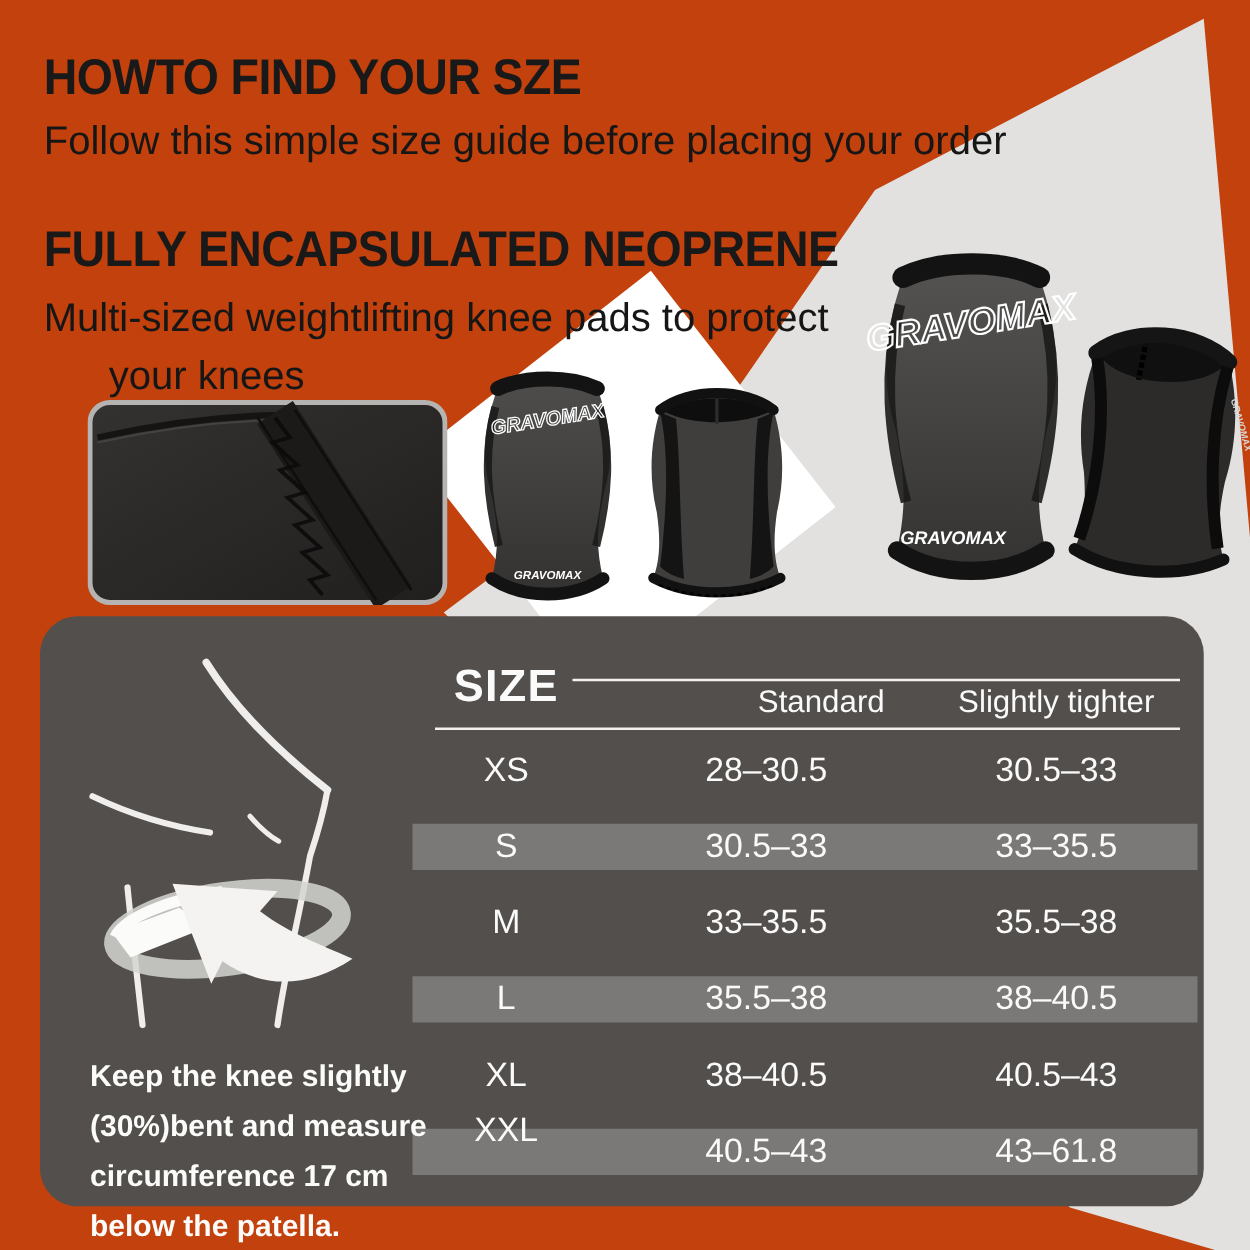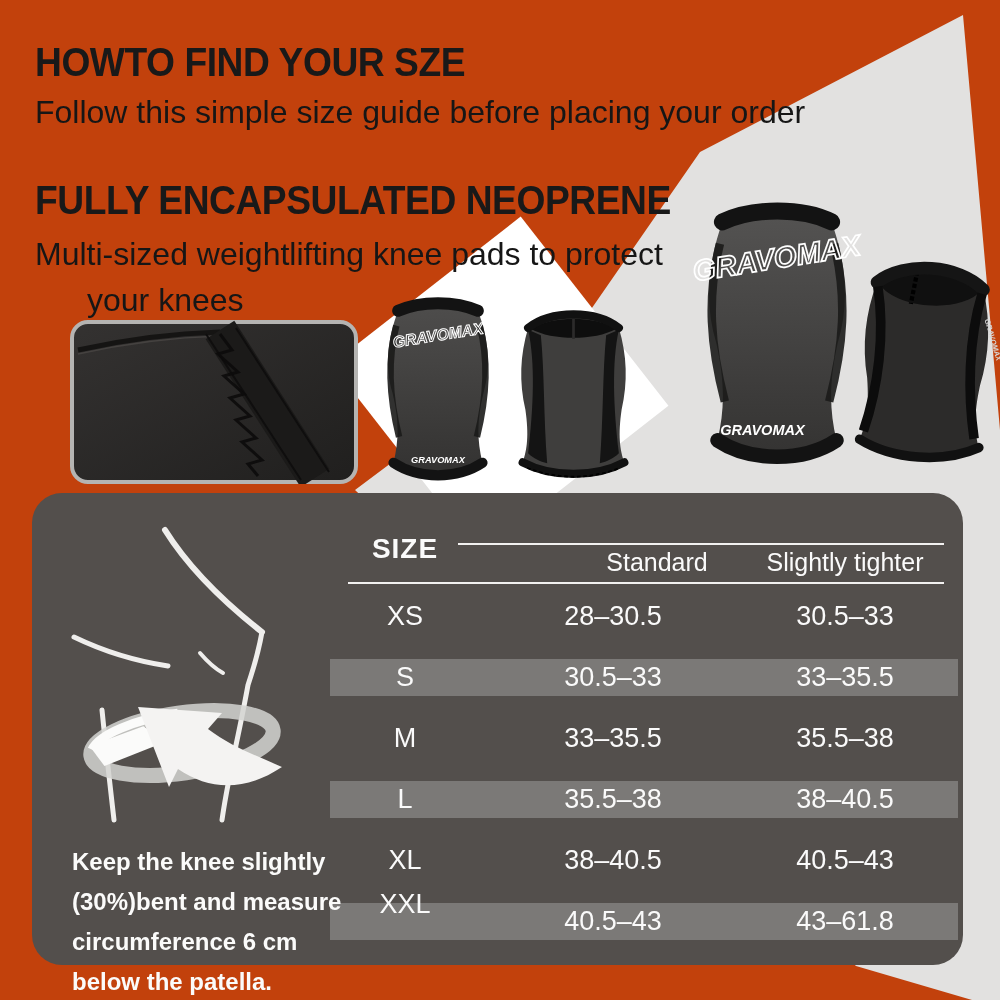--- a/index.html
+++ b/index.html
@@ -17,21 +17,21 @@
     font-size:32px;color:#161616;letter-spacing:0;white-space:nowrap;
   }
   #panel{
     left:32px;top:493px;width:931px;height:472px;
     background:#534f4c;border-radius:30px;
   }
   .cell{
     position:absolute;transform:translate(-50%,-50%);
     color:#fafafa;white-space:nowrap;
   }
-  .th-size{font-size:28px;font-weight:800;letter-spacing:1px;}
+  .th-size{font-size:36px;font-weight:800;letter-spacing:1px;}
   .th-group{font-size:29px;font-weight:800;letter-spacing:0.5px;}
   .th-sub{font-size:25px;font-weight:400;}
   .td{font-size:27px;font-weight:400;}
   .rule{position:absolute;height:2px;background:#f2f1f0;}
   .band{position:absolute;left:330px;width:628px;height:37px;background:#7b7977;}
   #caption{left:72px;top:836px;width:230px;}
   .cap-line{
     font-size:24px;font-weight:700;color:#fbfbfa;line-height:28px;white-space:nowrap;margin-top:12px;
   }
   svg text{font-family:"Liberation Sans", sans-serif;}
@@ -166,17 +166,17 @@
       <div class="cell td" style="left: 845px; top: 860px;">40.5–43</div>
       <div class="band" style="top: 902.5px;"></div>
       <div class="cell td" style="left: 405px; top: 904px; text-align: right;">XXL</div>
       <div class="cell td" style="left: 613px; top: 921px;">40.5–43</div>
       <div class="cell td" style="left: 845px; top: 921px;">43–61.8</div>
     </div>
 
   <div class="abs" id="caption">
       <div class="cap-line">Keep the knee slightly</div>
       <div class="cap-line">(30%)bent and measure</div>
-      <div class="cap-line">circumference 6 cm</div>
+      <div class="cap-line">circumference 17 cm</div>
       <div class="cap-line">below the patella.</div>
     </div>
 
 </div>
 
 </body></html>

